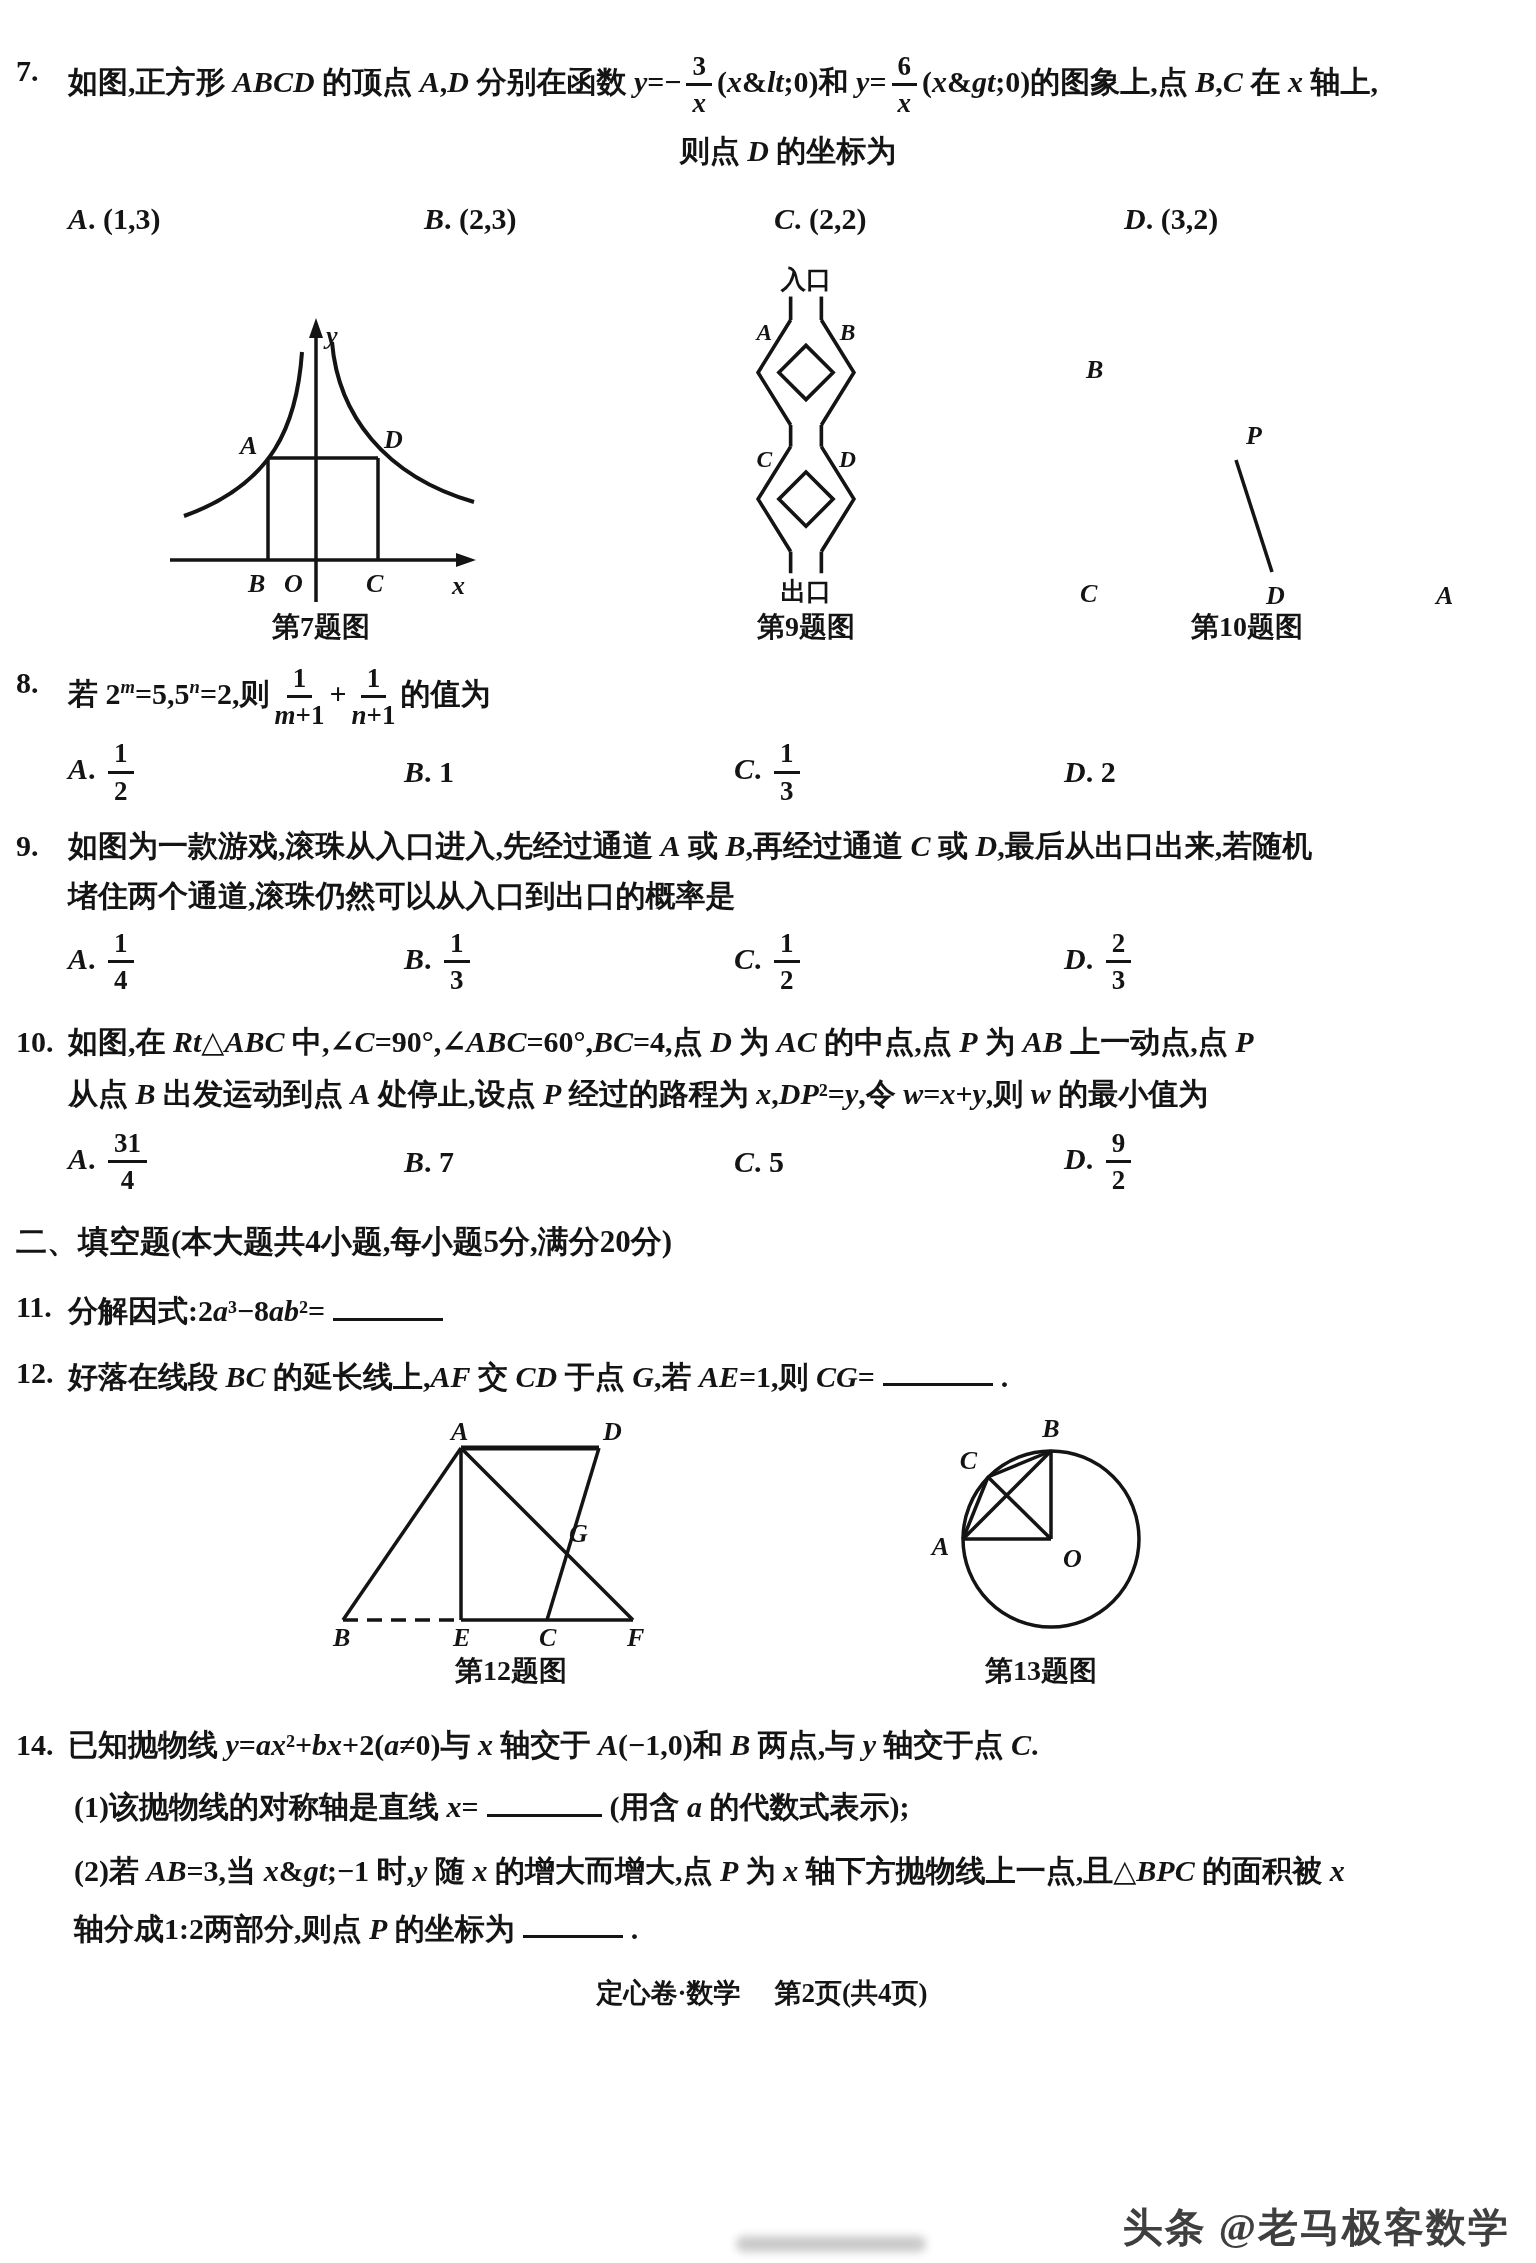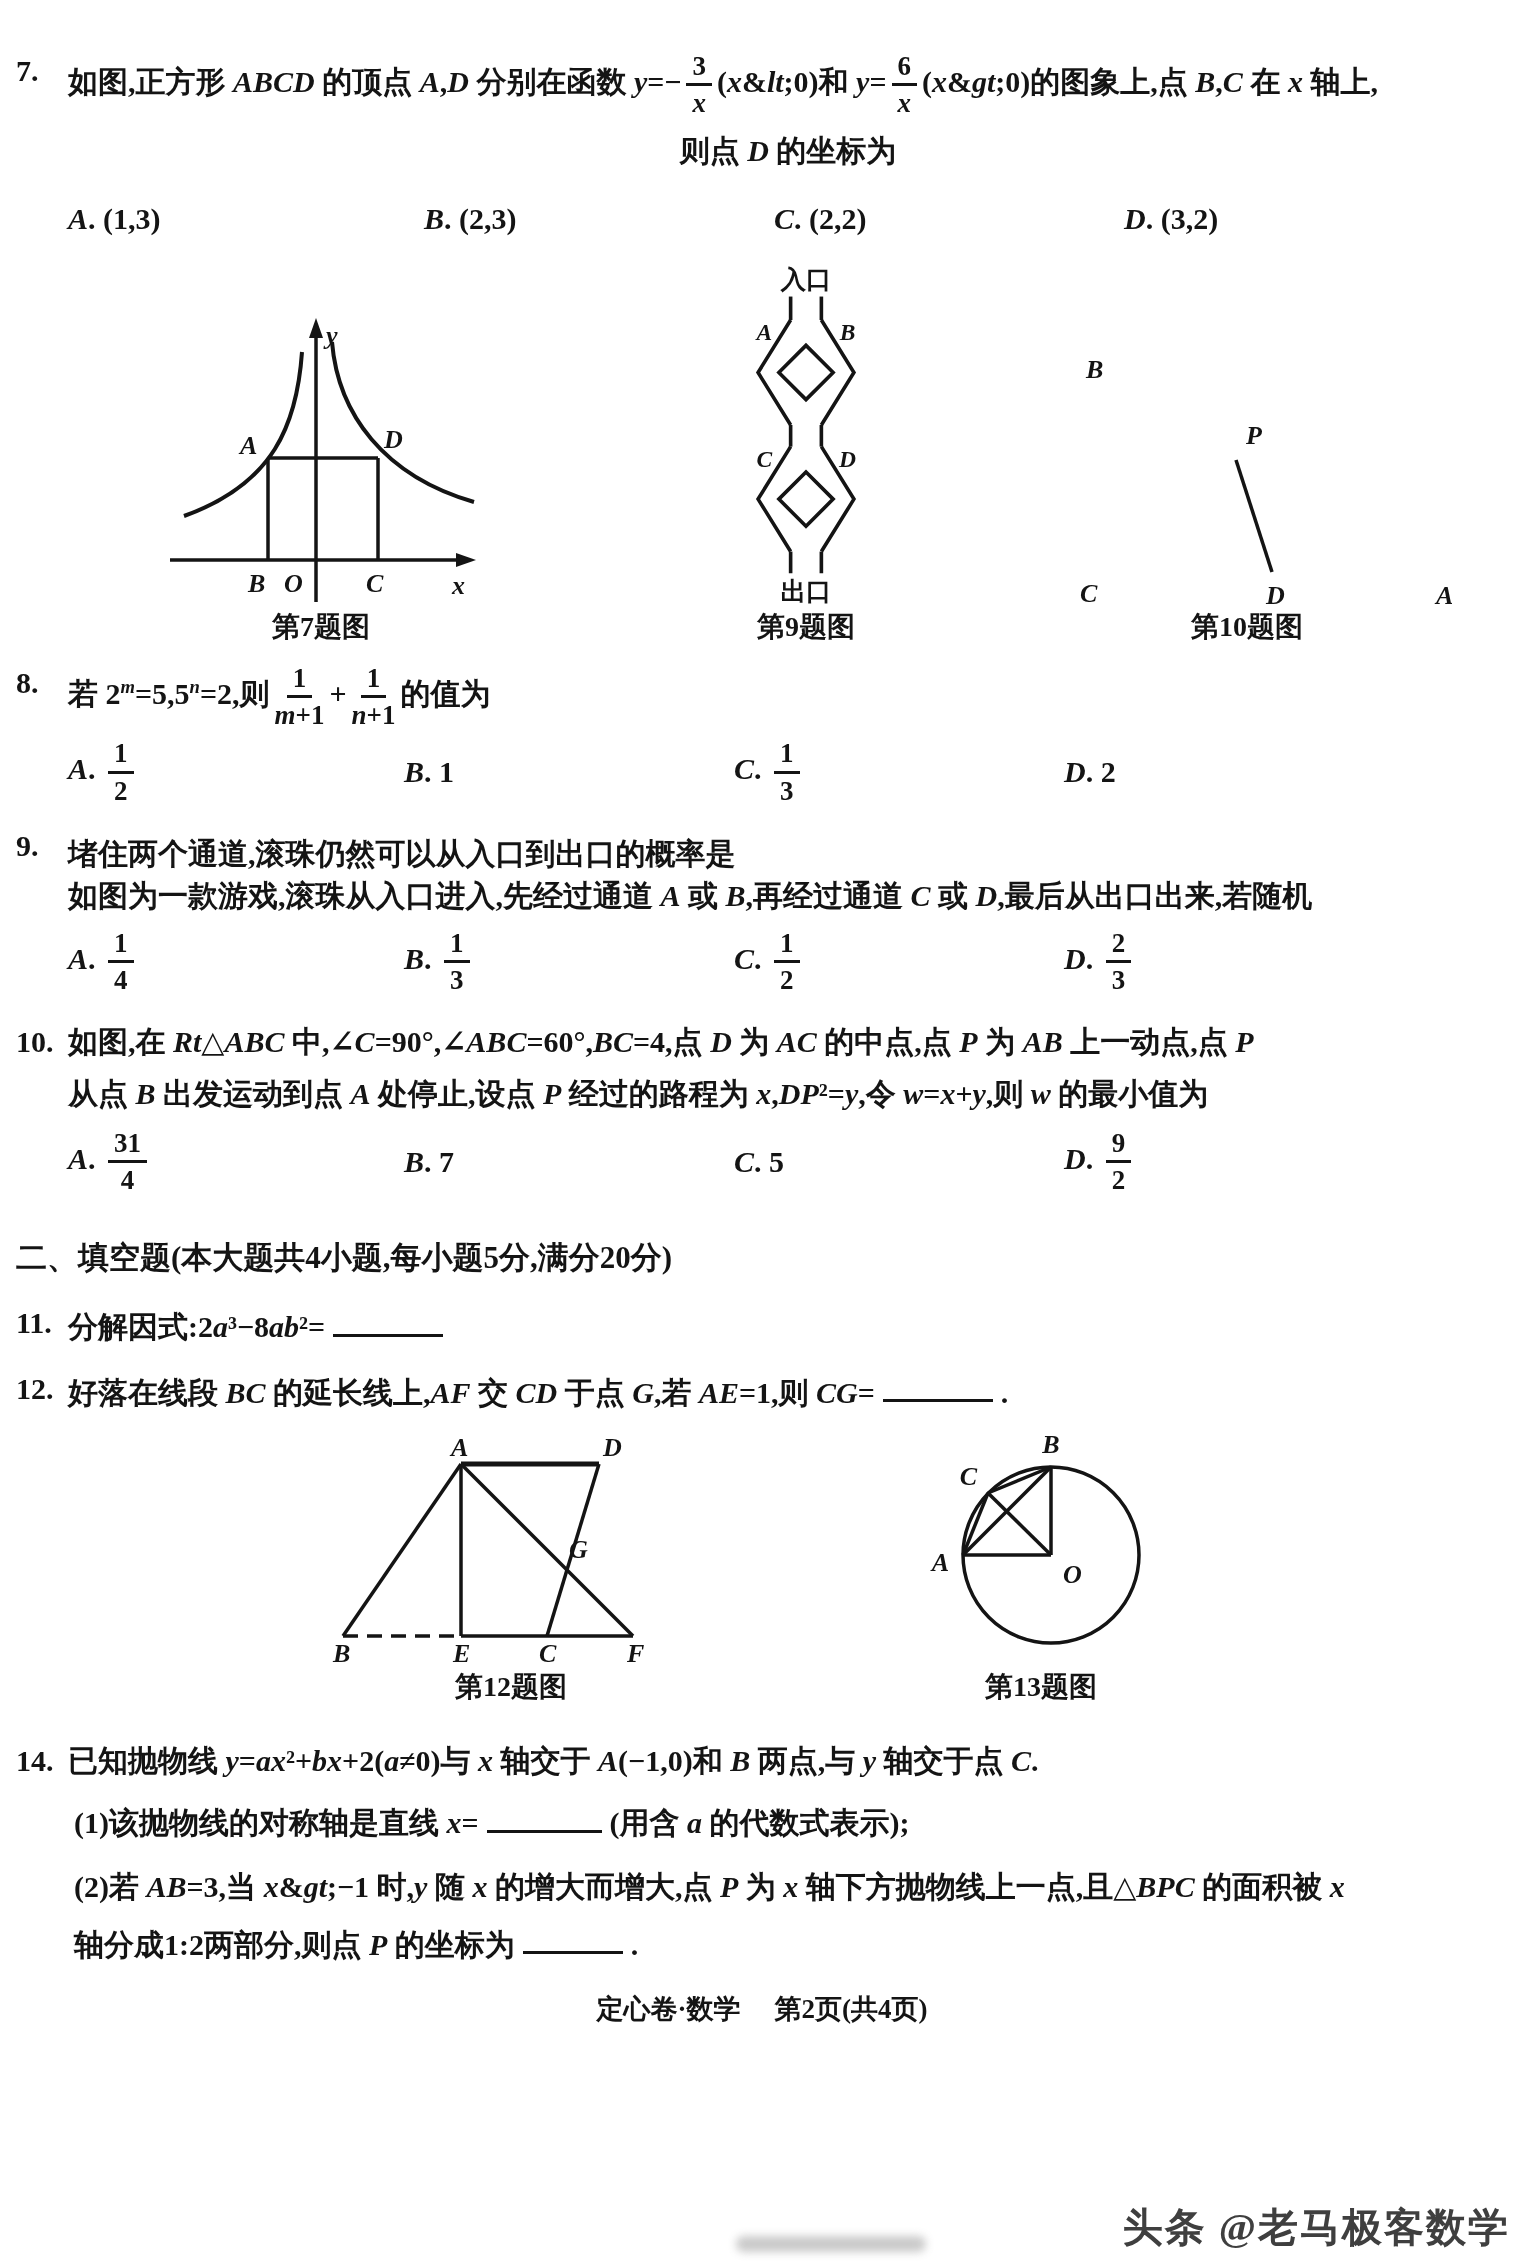--- a/index.html
+++ b/index.html
@@ -48,21 +48,21 @@
   #fig9{margin-left:244px;}
   #fig10{margin-left:160px;}
   #q8{margin-top:16px;}
   #q8-opts{margin-top:6px;}
   #q9{margin-top:18px;}
   #q9-l2{margin-top:8px;}
   #q9-opts{margin-top:10px;}
   #q10{margin-top:24px;}
   #q10-l2{margin-top:10px;}
   #q10-opts{margin-top:12px;}
-  #sect2{margin-top:40px;}
+  #sect2{margin-top:24px;}
   #q11{margin-top:22px;}
   #q12{margin-top:20px;}
   #q12-l2{}
   #figrow2{margin-top:16px;margin-left:295px;}
   #fig13{margin-left:180px;}
   #q13{margin-top:14px;}
   #q13-l2{margin-top:10px;}
   #q14{margin-top:34px;}
   #q14-s1{margin-top:16px;margin-left:6px;}
   #q14-s2a{margin-top:22px;margin-left:6px;}
@@ -187,22 +187,22 @@
       <div class="opt"><i>C</i>. <span class="frac">
             <span class="fn">1</span>
             <span class="fd">3</span>
           </span></div>
       <div class="opt"><i>D</i>. 2</div>
     </div>
 
     <div class="q" id="q9">
       <div class="qnum">9.</div>
       <div class="qbody">
+        <div class="ln">如图为一款游戏,滚珠从入口进入,先经过通道 <i>A</i> 或 <i>B</i>,再经过通道 <i>C</i> 或 <i>D</i>,最后从出口出来,若随机</div>
         <div class="ln" id="q9-l2">堵住两个通道,滚珠仍然可以从入口到出口的概率是</div>
-        <div class="ln">如图为一款游戏,滚珠从入口进入,先经过通道 <i>A</i> 或 <i>B</i>,再经过通道 <i>C</i> 或 <i>D</i>,最后从出口出来,若随机</div>
       </div>
     </div>
     <div class="opts" id="q9-opts">
       <div class="opt"><i>A</i>. <span class="frac">
             <span class="fn">1</span>
             <span class="fd">4</span>
           </span></div>
       <div class="opt"><i>B</i>. <span class="frac">
             <span class="fn">1</span>
             <span class="fd">3</span>

